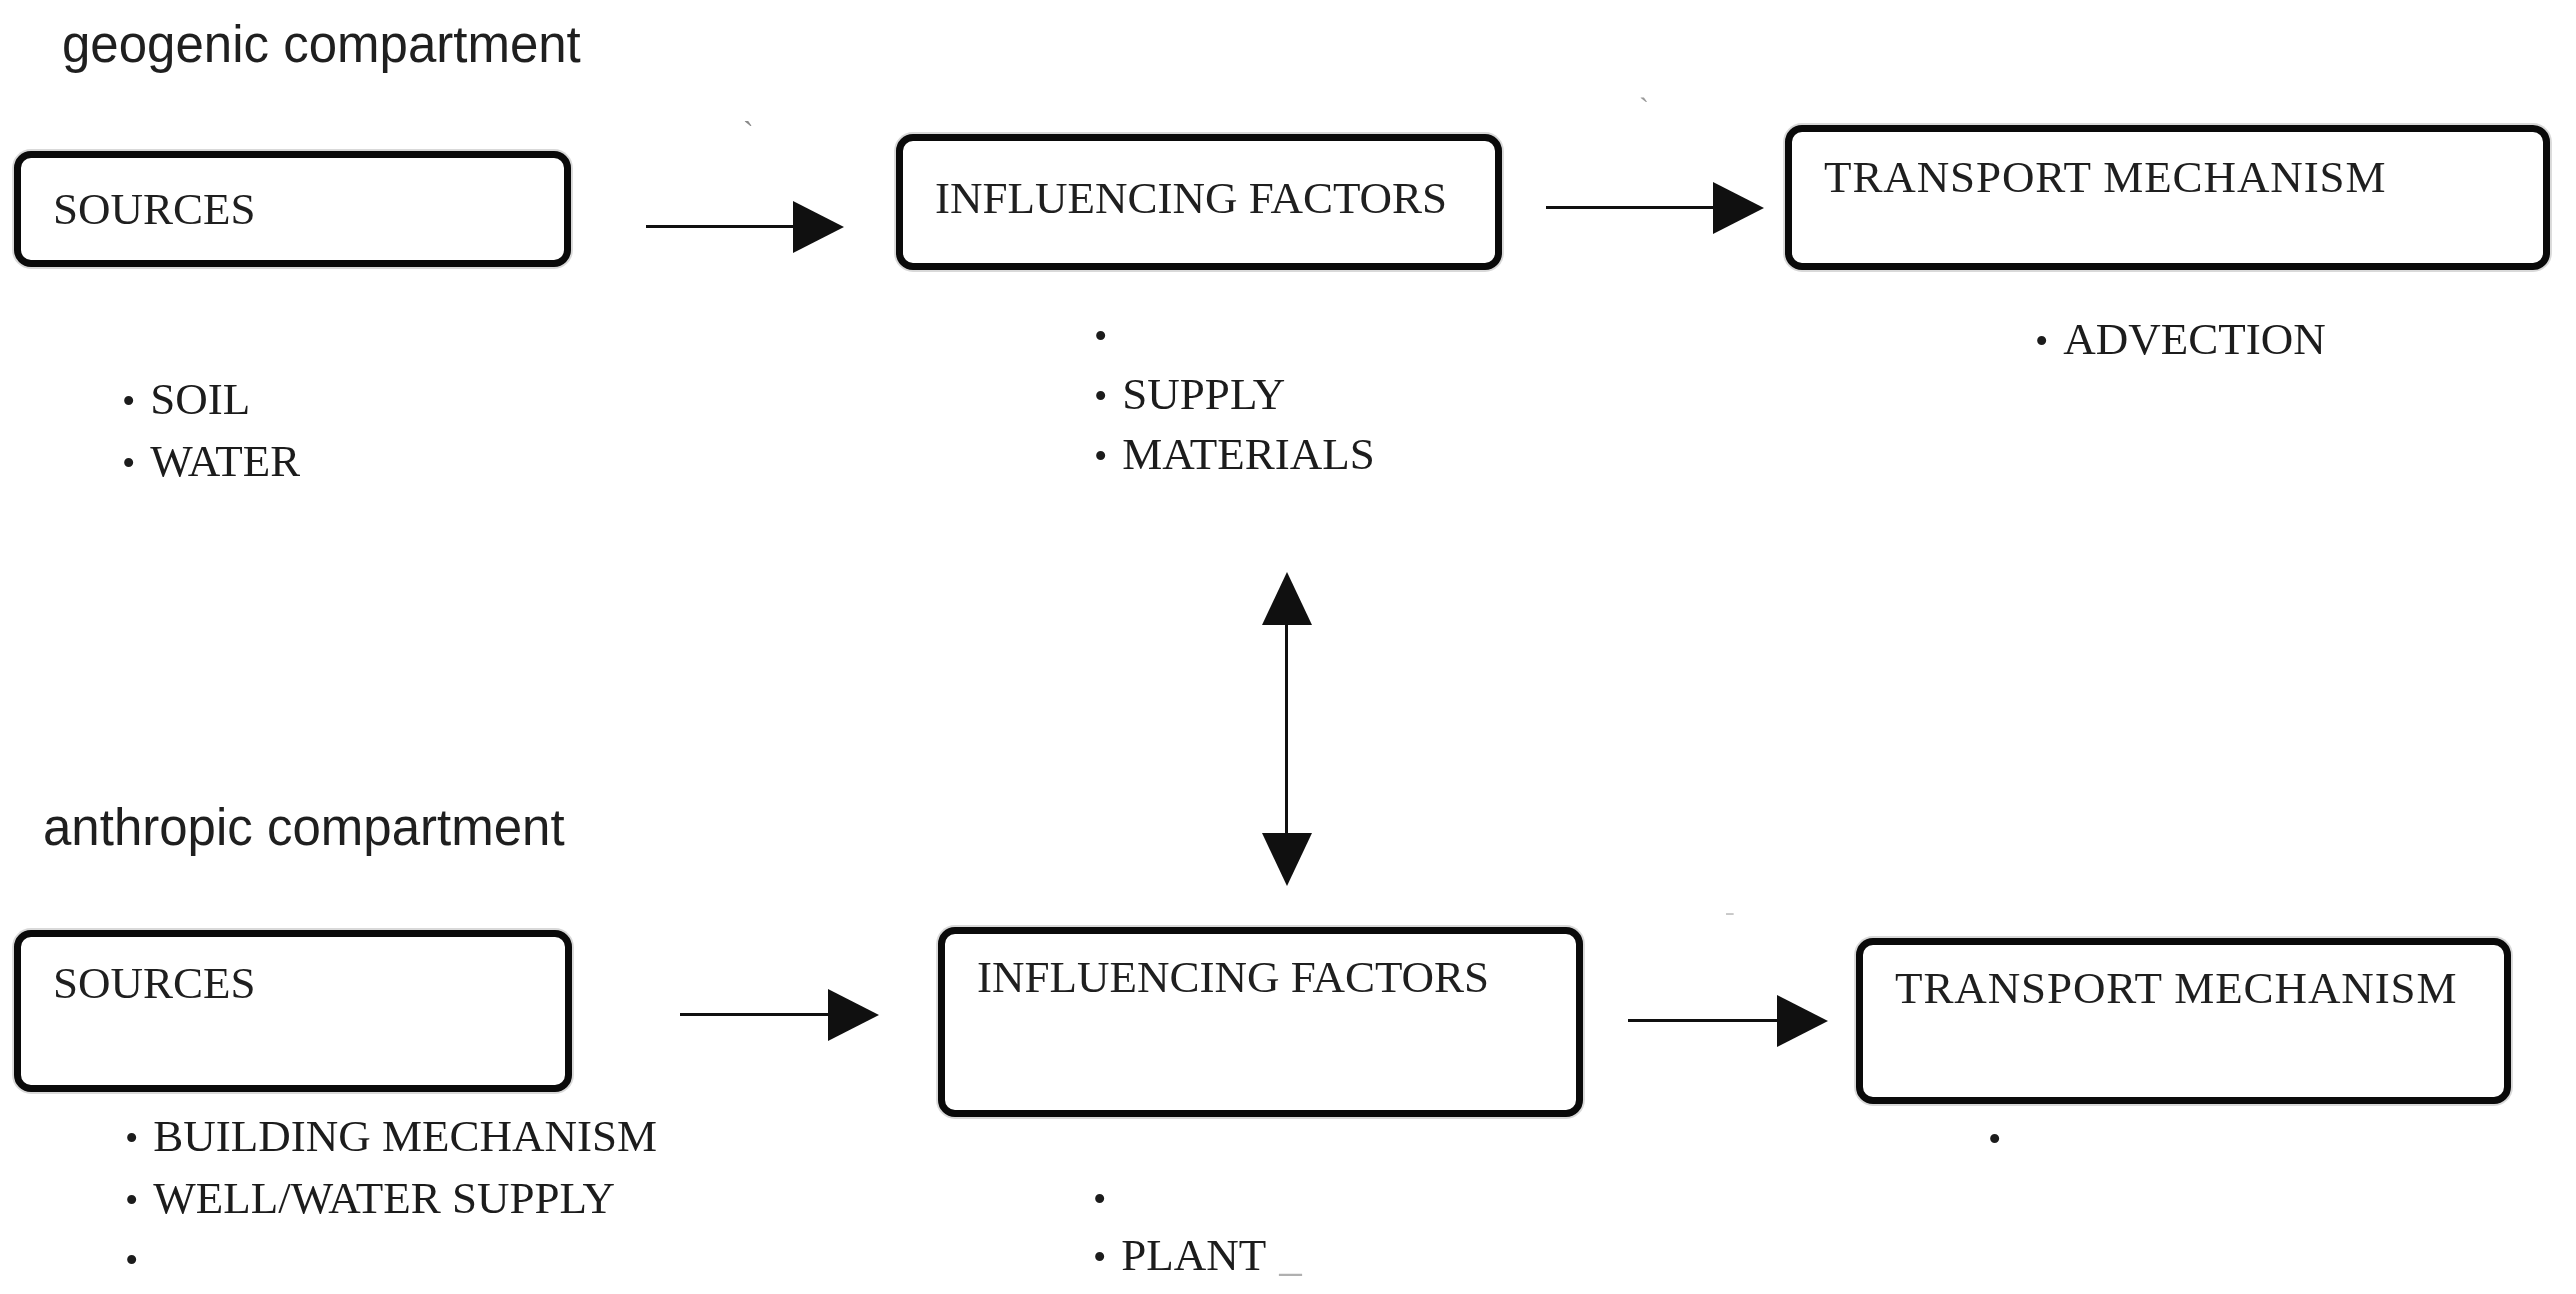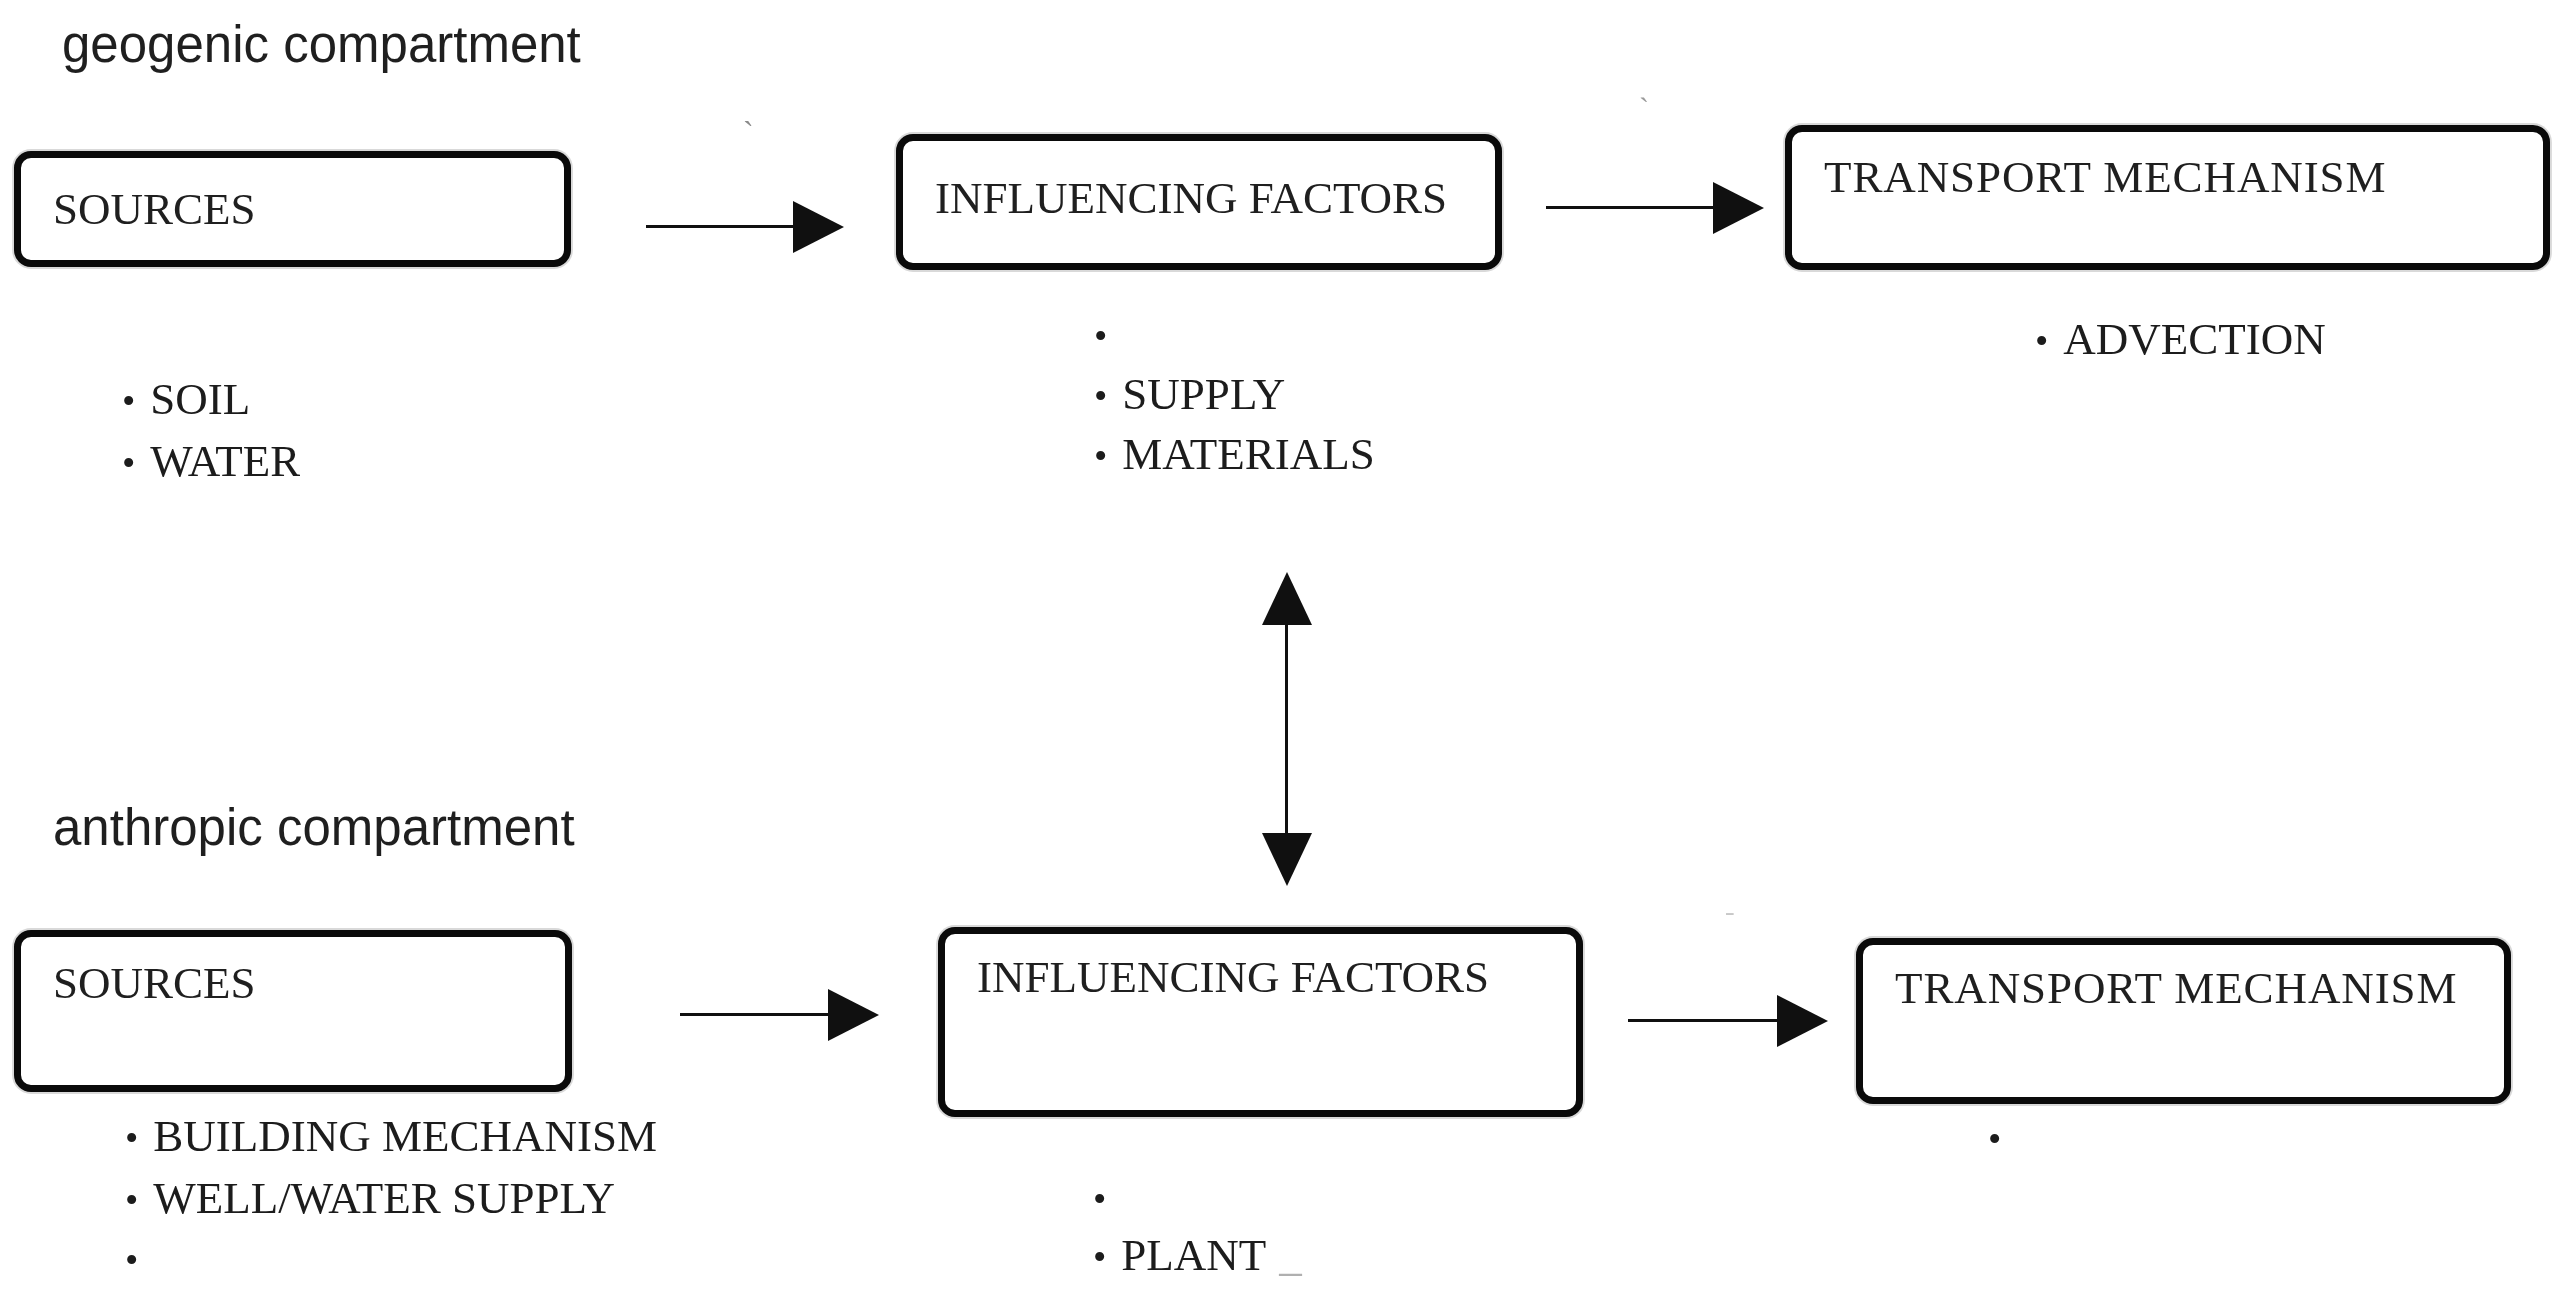--- a/index.html
+++ b/index.html
@@ -127,21 +127,21 @@
     <span>ADVECTION</span>
   </div>
 </div>
 
 <div class="abs varrow" style="left:1261px;top:572px;width:51px;height:314px;">
   <div class="vhead-up"></div>
   <div class="vshaft"></div>
   <div class="vhead-down"></div>
 </div>
 
-<div class="abs comp-label" style="left:53px;top:798px;">anthropic compartment</div>
+<div class="abs comp-label" style="left:43px;top:798px;">anthropic compartment</div>
 
 <div class="abs node" style="left:14px;top:930px;width:558px;height:162px;">
   <div class="node-label" style="--dy:-28px;">SOURCES</div>
 </div>
 
 <div class="abs blist" style="left:125px;top:1106px;line-height:60px;">
   <div class="li">
     <span class="bullet">•</span>
     <span>BUILDING MECHANISM</span>
   </div>

